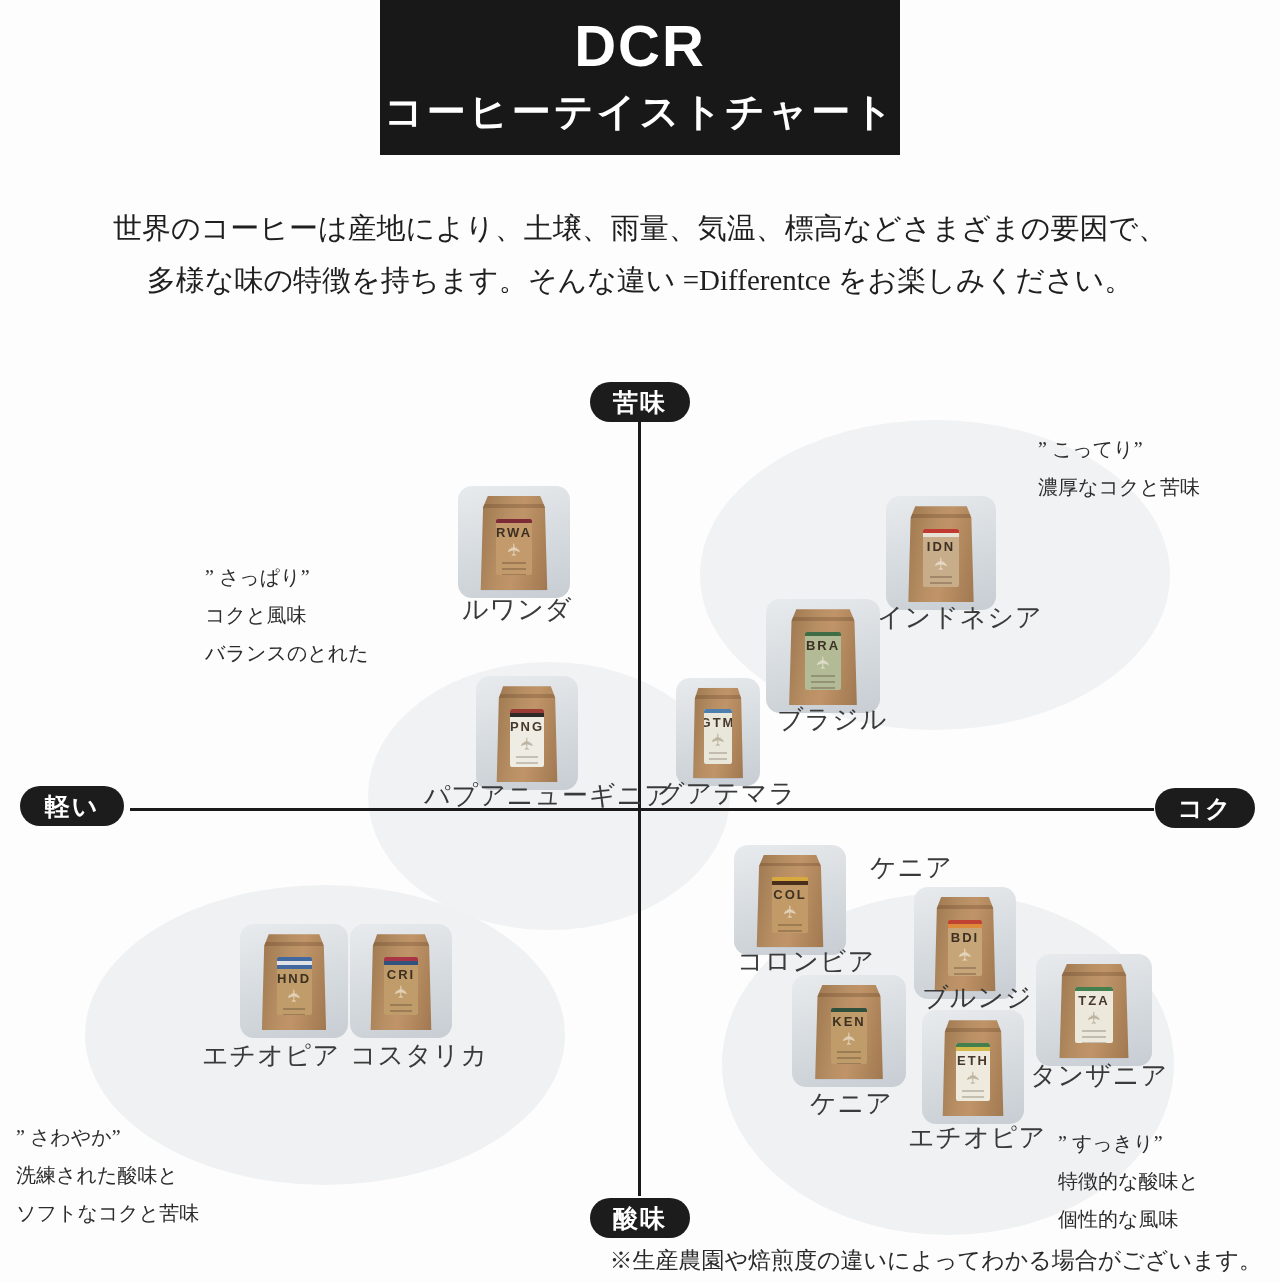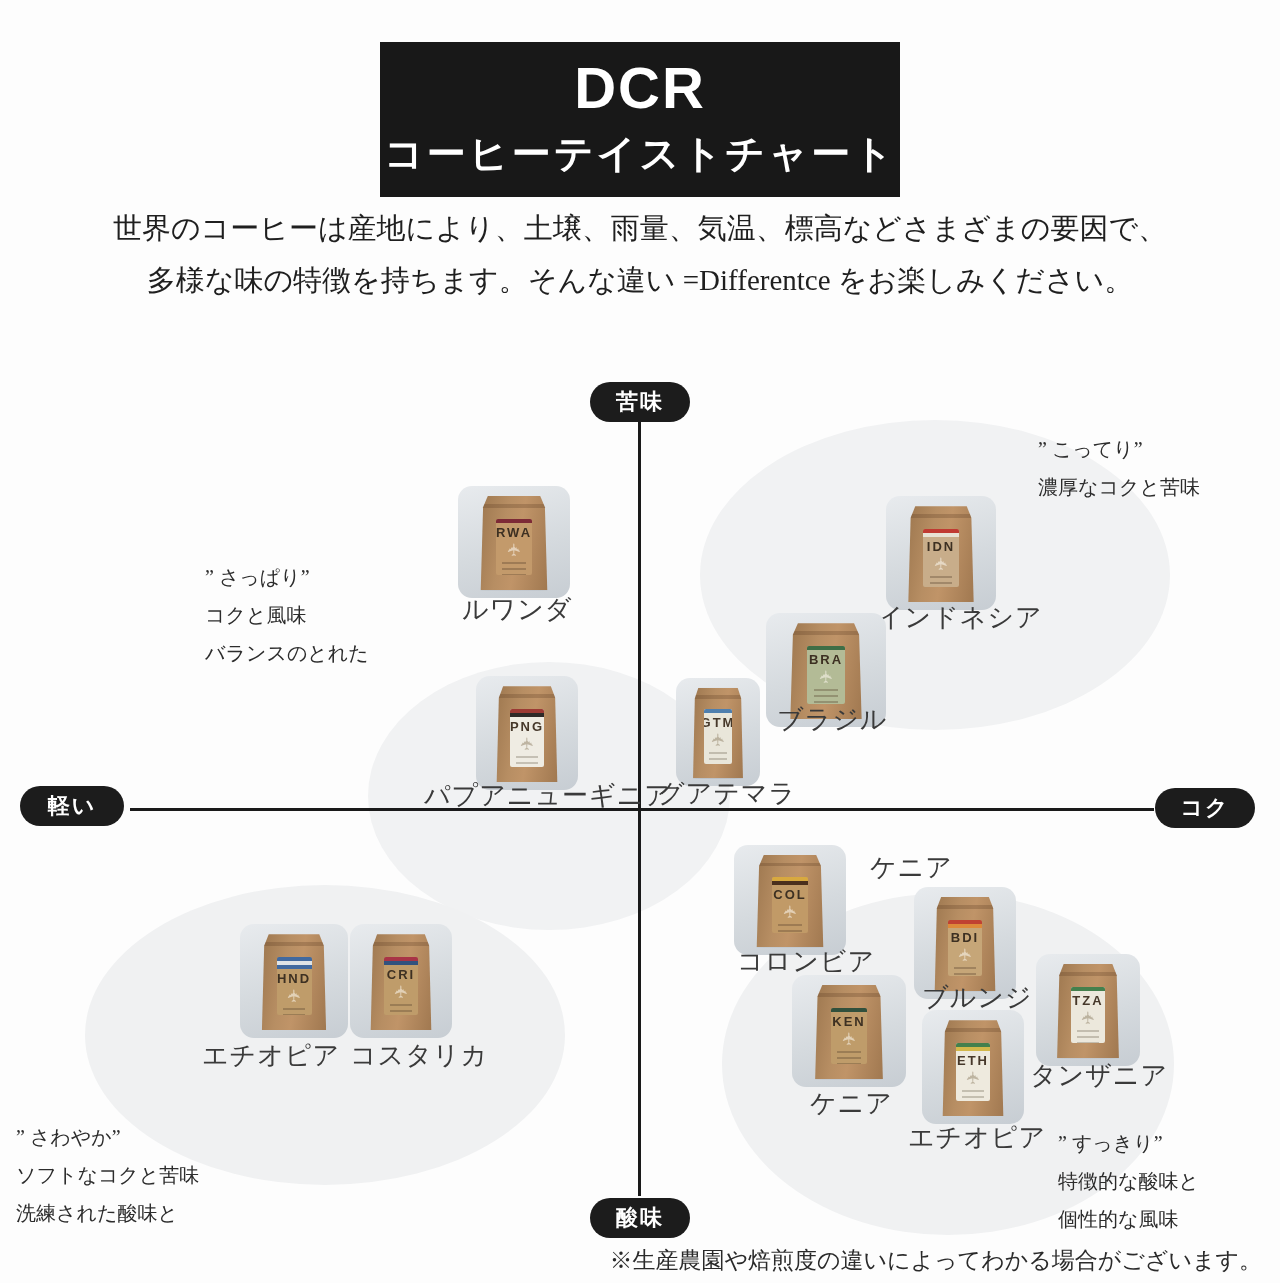--- a/index.html
+++ b/index.html
@@ -7,39 +7,39 @@
     width:1280px;height:1283px;position:relative;overflow:hidden;
     background:#fdfdfd;
     font-family:"Liberation Serif","DejaVu Serif",serif;
     color:#2e2e2e;
   }
   .abs{position:absolute;}
   
   .header{
     left:380px;top:0;width:520px;height:155px;background:#181818;color:#fff;
     display:flex;flex-direction:column;align-items:center;justify-content:center;
-    font-family:"Liberation Sans","DejaVu Sans",sans-serif;text-align:center;margin-top:42px;
+    font-family:"Liberation Sans","DejaVu Sans",sans-serif;text-align:center;
   }
   .brand{font-size:58px;font-weight:bold;letter-spacing:2px;line-height:1.05;}
   .header-title{font-size:39px;font-weight:bold;letter-spacing:3px;margin-top:8px;}
   
   .intro{left:0;top:202px;width:1280px;text-align:center;font-size:29px;line-height:52px;color:#1f1f1f;}
   
   .blob{border-radius:50%;background:#f1f2f3;}
   #blob-tr{left:700px;top:420px;width:470px;height:310px;}
   #blob-ml{left:368px;top:662px;width:362px;height:268px;}
   #blob-bl{left:85px;top:885px;width:480px;height:300px;background:#f0f1f2;}
   #blob-br{left:722px;top:893px;width:452px;height:342px;background:#f0f1f2;}
   
   .axis-line{background:#1a1a1a;}
   #axis-v{left:638px;top:418px;width:3px;height:778px;}
   #axis-h{left:130px;top:808px;width:1024px;height:3px;}
   .pill{
     background:#1c1c1c;color:#fff;border-radius:20px;
-    font-family:"Liberation Sans","DejaVu Sans",sans-serif;font-weight:bold;font-size:22px;
+    font-family:"Liberation Sans","DejaVu Sans",sans-serif;font-weight:bold;font-size:25px;
     display:flex;align-items:center;justify-content:center;letter-spacing:2px;
   }
   #pill-top{left:590px;top:382px;width:100px;height:40px;}
   #pill-bottom{left:590px;top:1198px;width:100px;height:40px;}
   #pill-left{left:20px;top:786px;width:104px;height:40px;}
   #pill-right{left:1155px;top:742px;width:100px;height:40px;margin-top:46px;}
   
   .qnote{font-size:20px;line-height:38px;color:#2c2c2c;}
   #qnote-tl{left:205px;top:558px;}
   #qnote-tr{left:1038px;top:430px;}
@@ -110,22 +110,22 @@
   <span class="quote">” さっぱり”</span>
   <span class="quote">コクと風味</span>
   <span class="quote">バランスのとれた</span>
 </div>
 <div class="abs qnote" id="qnote-tr">
   <span class="quote">” こってり”</span>
   <span class="quote">濃厚なコクと苦味</span>
 </div>
 <div class="abs qnote" id="qnote-bl">
   <span class="quote">” さわやか”</span>
+  <span class="quote">洗練された酸味と</span>
   <span class="quote">ソフトなコクと苦味</span>
-  <span class="quote">洗練された酸味と</span>
 </div>
 <div class="abs qnote" id="qnote-br">
   <span class="quote">” すっきり”</span>
   <span class="quote">特徴的な酸味と</span>
   <span class="quote">個性的な風味</span>
 </div>
 
 <div class="abs" style="left:0;top:0;width:0;height:0;">
     <div class="product">
     <div class="tile" style="left: 458px; top: 486px; width: 112px; height: 112px;">
@@ -161,21 +161,21 @@
           <div class="tiny">
               <i></i>
               <i></i>
             </div>
         </div>
       </div>
     </div>
     <div class="pname" style="left: 877px; top: 600px;">インドネシア</div>
   </div>
     <div class="product">
-    <div class="tile" style="left: 766px; top: 613px; width: 120px; height: 114px;">
+    <div class="tile" style="left: 766px; top: 599px; width: 104px; height: 114px; padding-left: 10px;">
       <div class="pouch">
         <div class="seal"></div>
         <div class="blabel kraft" style="background: rgb(179, 187, 150);">
           <div class="stripes">
               <div class="stripe" style="background: rgb(63, 110, 70);"></div>
             </div>
           <div class="bcode">BRA</div>
           <div class="plane">✈</div>
           <div class="tiny">
               <i></i>
@@ -260,21 +260,21 @@
           <div class="tiny">
               <i></i>
               <i></i>
             </div>
         </div>
       </div>
     </div>
     <div class="pname" style="left: 916px; top: 980px; margin-left: 6px;">ブルンジ</div>
   </div>
     <div class="product">
-    <div class="tile" style="left: 1036px; top: 954px; width: 104px; height: 112px;">
+    <div class="tile" style="left: 1036px; top: 954px; width: 116px; height: 112px;">
       <div class="pouch">
         <div class="seal"></div>
         <div class="blabel white" style="background: rgb(236, 232, 220);">
           <div class="stripes">
               <div class="stripe" style="background: rgb(68, 128, 77);"></div>
             </div>
           <div class="bcode">TZA</div>
           <div class="plane">✈</div>
           <div class="tiny">
               <i></i>

